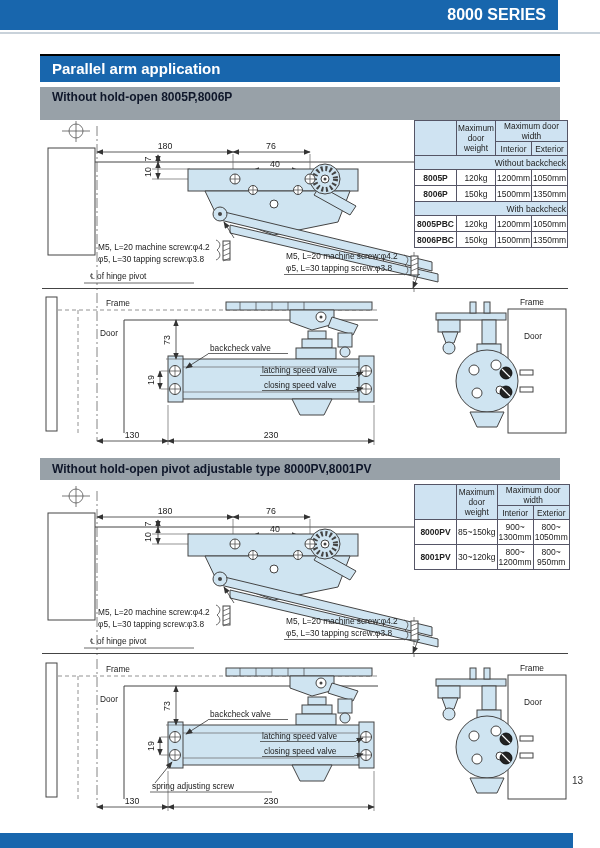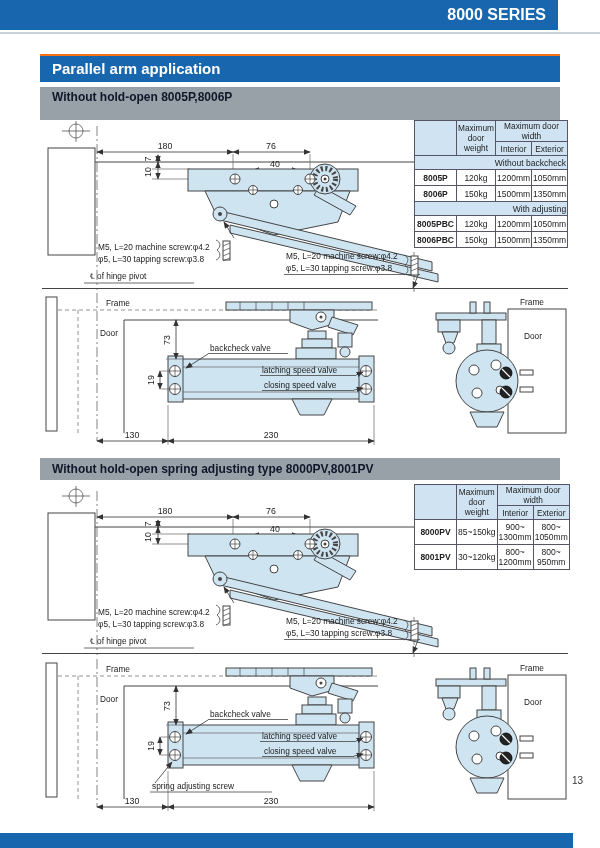--- a/index.html
+++ b/index.html
@@ -4,21 +4,21 @@
 <style>
   :root{ --blue:#1866ad; --gray:#98a1a8; --hdr:#cfe3f2; --fill:#cfe4f1; }
   html,body{margin:0;padding:0;background:#fff;}
   body{font-family:"Liberation Sans",sans-serif;}
   #page{position:relative;width:600px;height:848px;background:#fff;overflow:hidden;}
   .abs{position:absolute;}
   #header-bar{left:0;top:0;width:558px;height:30px;background:var(--blue);color:#fff;
     font-weight:bold;font-size:16px;text-align:right;line-height:30px;padding-right:12px;box-sizing:border-box;}
   #header-rule{left:0;top:32px;width:600px;height:2px;background:#c9d2da;}
   #title-bar{left:40px;top:54px;width:520px;height:28px;background:var(--blue);
-    border-top:2px solid #f97316;color:#fff;font-weight:bold;font-size:15px;line-height:25px;
+    border-top:2px solid #000000;color:#fff;font-weight:bold;font-size:15px;line-height:25px;
     padding-left:12px;box-sizing:border-box;}
   .sub-bar{left:40px;width:520px;background:var(--gray);color:#0f172a;font-weight:bold;font-size:12px;
     padding-left:12px;box-sizing:border-box;}
   #sub1{top:87px;height:33px;padding-top:3px;line-height:14px;}
   #sub2{top:458px;height:22px;line-height:22px;}
   table.spec{position:absolute;left:414px;border-collapse:collapse;background:#fff;z-index:5;
     font-size:8.5px;color:#222;table-layout:fixed;}
   #table1{top:120px;} #table2{top:484px;}
   .spec th,.spec td{border:1px solid #556;text-align:center;padding:0 1px;overflow:hidden;}
   .spec th{background:var(--hdr);font-weight:normal;font-size:8.3px;}
@@ -96,21 +96,21 @@
         <td>1200mm</td>
         <td>1050mm</td>
       </tr>
       <tr>
         <td class="model">8006P</td>
         <td>150kg</td>
         <td>1500mm</td>
         <td>1350mm</td>
       </tr>
       <tr class="grp">
-          <td colspan="4">With adjusting</td>
+          <td colspan="4">With backcheck</td>
         </tr>
       <tr>
         <td class="model">8005PBC</td>
         <td>120kg</td>
         <td>1200mm</td>
         <td>1050mm</td>
       </tr>
       <tr>
         <td class="model">8006PBC</td>
         <td>150kg</td>
@@ -334,21 +334,21 @@
       </g>
       <rect class="wh" x="480" y="77" width="13" height="5"></rect>
       <rect class="wh" x="480" y="94" width="13" height="5"></rect>
       <polygon class="lb" points="430,119 464,119 457,134 437,134"></polygon>
       <text x="480" y="12">Frame</text>
       <text x="484" y="46">Door</text>
     </g>
   </svg>
 
   <div class="abs sub-bar" id="sub2">
-    <span>Without hold-open spring adjusting type 8000PV,8001PV</span>
+    <span>Without hold-open pivot adjustable type 8000PV,8001PV</span>
   </div>
 
   <table class="spec" id="table2">
     <colgroup>
         <col style="width:42px">
         <col style="width:38px">
         <col style="width:34px">
         <col style="width:34px">
       </colgroup>
     <tbody>

